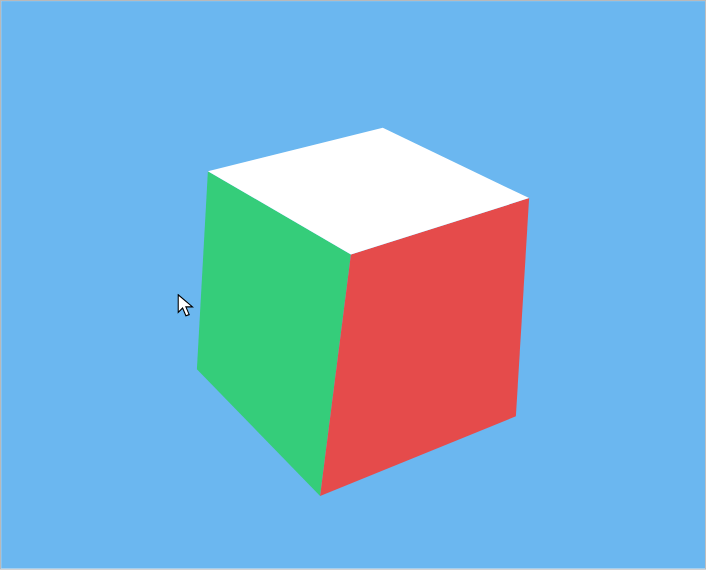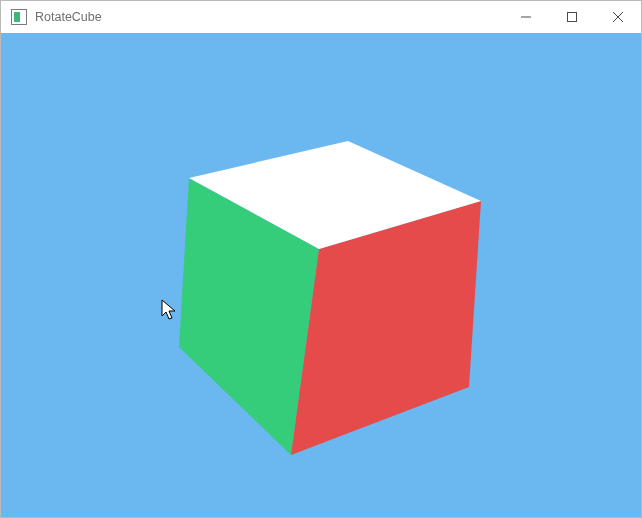--- a/index.html
+++ b/index.html
@@ -90,43 +90,20 @@
     left: 160px;
     top: 266px;
     pointer-events: none;
   }
 </style>
 </head>
 <body>
 
 <div class="window">
 
-  <div class="titlebar">
-    <span class="app-icon"></span>
-    <span class="title">RotateCube</span>
-    <span class="spacer"></span>
-    <div class="win-controls">
-      <div class="win-btn" title="Minimize">
-        <svg width="10" height="10" viewBox="0 0 10 10">
-          <line x1="0" y1="5" x2="10" y2="5" stroke="#4b4b4b" stroke-width="1"></line>
-        </svg>
-      </div>
-      <div class="win-btn" title="Maximize">
-        <svg width="10" height="10" viewBox="0 0 10 10">
-          <rect x="0.5" y="0.5" width="9" height="9" fill="none" stroke="#4b4b4b" stroke-width="1"></rect>
-        </svg>
-      </div>
-      <div class="win-btn" title="Close">
-        <svg width="10" height="10" viewBox="0 0 10 10">
-          <line x1="0" y1="0" x2="10" y2="10" stroke="#4b4b4b" stroke-width="1"></line>
-          <line x1="10" y1="0" x2="0" y2="10" stroke="#4b4b4b" stroke-width="1"></line>
-        </svg>
-      </div>
-    </div>
-  </div>
 
   <div class="client">
     <div class="viewport-bg" style="background: rgb(107, 183, 240);"></div>
 
     <div class="cube-layer">
       <svg viewBox="0 0 640 484" preserveAspectRatio="none">
         <polygon points="188,145 318,216 290,422 178,314" fill="#35cd7a"></polygon>
         <polygon points="318,216 480,168 468,354 290,422" fill="#e54b4b"></polygon>
         <polygon points="188,145 347,108 480,168 318,216" fill="#ffffff"></polygon>
       </svg>

